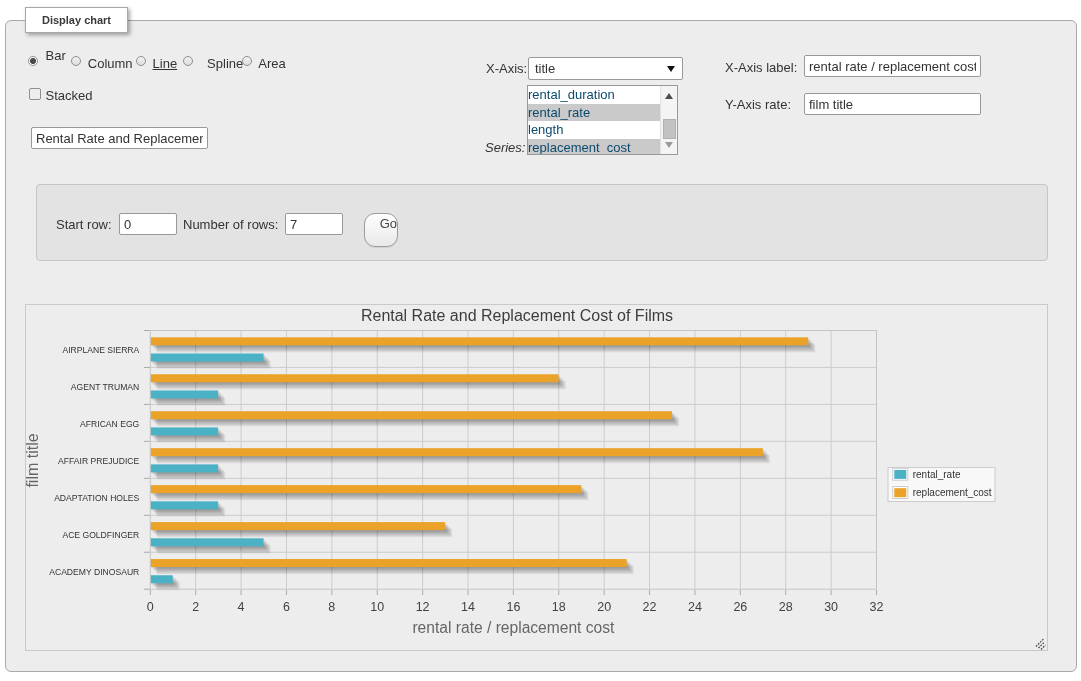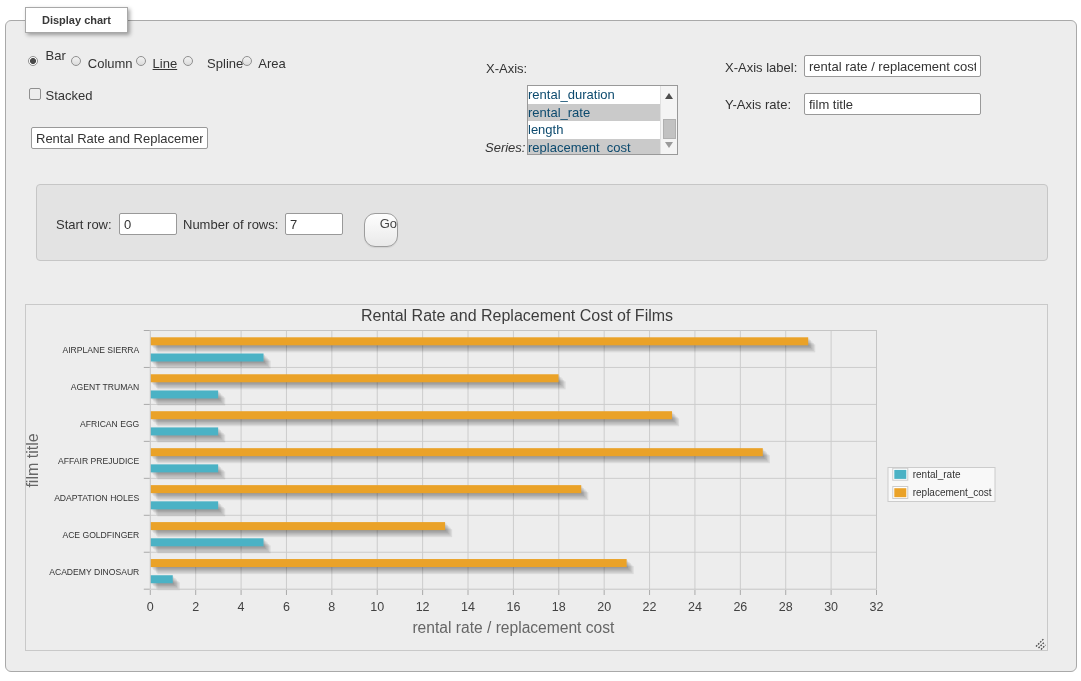--- a/index.html
+++ b/index.html
@@ -57,20 +57,21 @@
   <span class="lbl" style="left:199.1px; top:56px;margin-left:8px;">Spline</span>
   <span class="abs radio" style="left:242.3px; top:56px;"></span>
   <span class="lbl" style="left:258.3px; top:56px;">Area</span>
 
   <span class="abs cb"></span>
   <span class="lbl" style="left:45.5px; top:87.5px;">Stacked</span>
 
   <input class="txt" style="left: 31px; top: 127px; width: 177px;" value="Rental Rate and Replacement Cost of Films">
 
   <span class="lbl" style="left:486px; top:61px;">X-Axis:</span>
+  <div class="abs" id="sel">title<span class="arr"></span></div>
 
   <span class="lbl" style="left:485px; top:140px;font-style:italic;">Series:</span>
   <div class="abs" id="mlist">
     <div class="opt">rental_duration</div>
     <div class="opt sel">rental_rate</div>
     <div class="opt">length</div>
     <div class="opt sel">replacement_cost</div>
     <div id="sbar">
         <span class="up"></span>
         <span class="thumb"></span>

